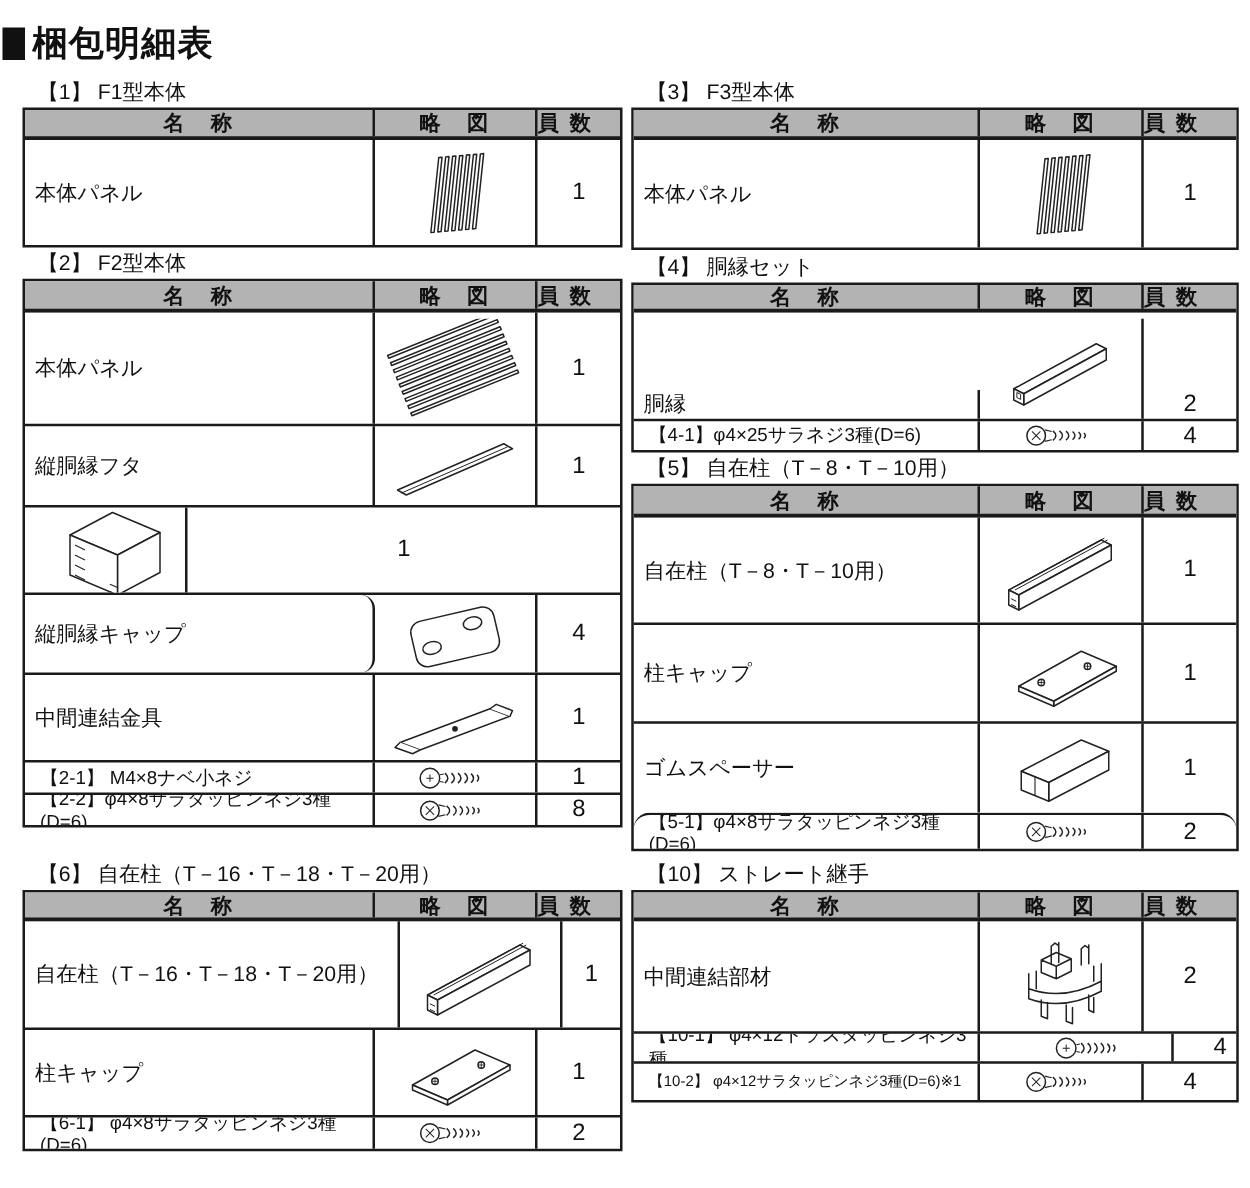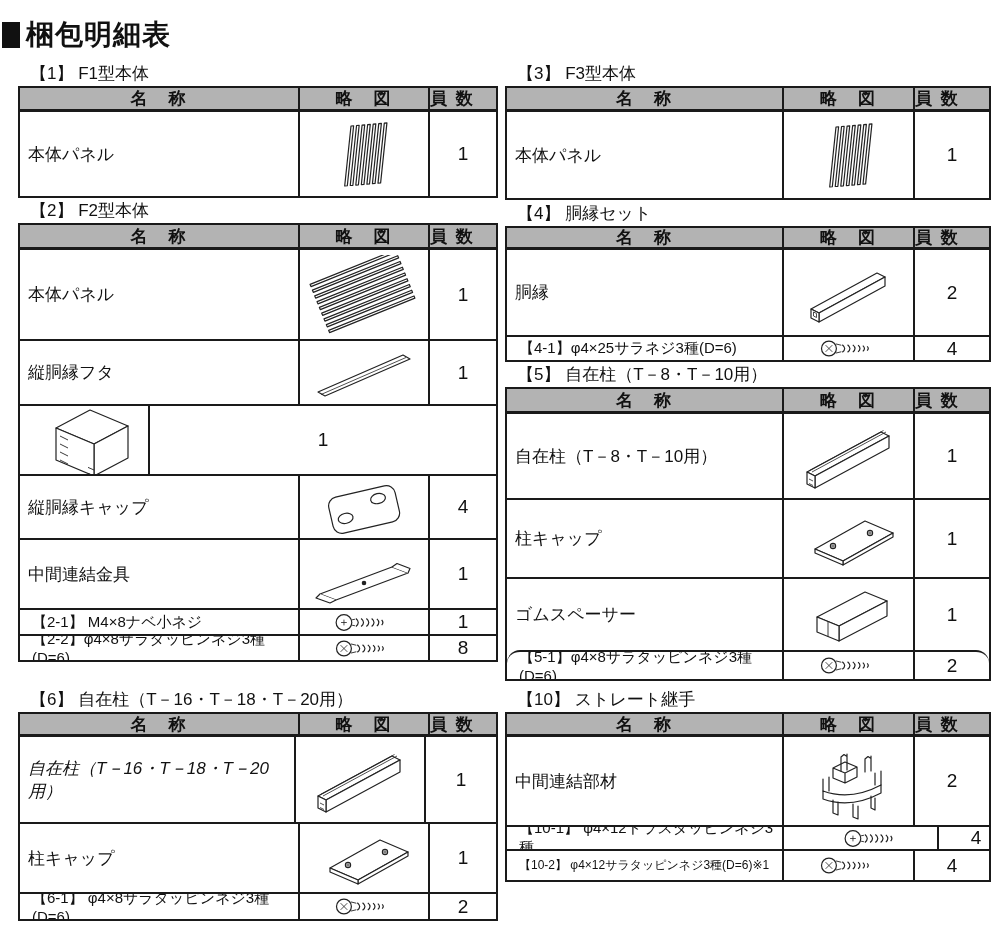--- a/index.html
+++ b/index.html
@@ -119,21 +119,21 @@
     <path d="M32,28 L70,44 L70,76 L32,60 Z"></path>
     <path d="M36,36 l8,4 m-8,4 l8,4 m-8,4 l8,4 m-8,4 l8,4" stroke-width="0.9" fill="none"></path>
     <path d="M70,76 l-6,-2.6 m6,-3.4 l-6,-2.6" stroke-width="0.9" fill="none"></path>
                 </g>
               </svg>
             </span>
           </div>
           <div class="cell c3 cell-qty">1</div>
         </div>
         <div class="prow" style="height: 64px;">
-          <div class="cell c1 cell-name" style="width: 280px;">縦胴縁キャップ</div>
+          <div class="cell c1 cell-name" style="width: 280px; border-radius: 11px;">縦胴縁キャップ</div>
           <div class="cell c2 cell-fig" style="width: 130px;">
             <span style="display: flex;">
               <svg class="big" viewBox="0 0 120 80">
                 <g transform="rotate(-13 60 42)" stroke="#222" fill="#fff" stroke-width="1.2" stroke-linejoin="round">
     <rect x="26" y="24" width="68" height="37" rx="9"></rect>
     <ellipse cx="40" cy="47" rx="7.5" ry="5"></ellipse>
                   <ellipse cx="76" cy="35" rx="7.5" ry="5"></ellipse>
                 </g>
               </svg>
             </span>
@@ -190,21 +190,21 @@
         </div>
       </div>
       <div class="theading" style="left: 30px; top: 688px;">【6】 自在柱（T－16・T－18・T－20用）</div>
       <div class="ptable" style="left: 18px; top: 712px; width: 480px;">
         <div class="hrow" style="height: 23px;">
           <div class="cell c1" style="width: 280px;">名　称</div>
           <div class="cell c2" style="width: 130px;">略　図</div>
           <div class="cell c3">員 数</div>
         </div>
         <div class="prow" style="height: 85px;">
-          <div class="cell c1 cell-name" style="width: 276px; font-style: italic;">自在柱（T－16・T－18・T－20用）</div>
+          <div class="cell c1 cell-name" style="width: 300px;">自在柱（T－16・T－18・T－20用）</div>
           <div class="cell c2 cell-fig" style="width: 130px;">
             <span style="display: flex;">
               <svg class="big" viewBox="0 0 120 80">
                 <g stroke="#222" fill="#fff" stroke-width="1.2" stroke-linejoin="round">
     <path d="M18,56 L92,16 L100,20 L26,60 Z"></path>
                   <path d="M26,60 L100,20 L100,32 L26,72 Z"></path>
     <path d="M18,56 L26,60 L26,72 L18,68 Z"></path>
     <path d="M20.5,54.5 L94.5,14.5 M23,56 L97,16" stroke-width="0.8"></path>
     <path d="M20,63 l4,2 m-4,2.5 l4,2" stroke-width="0.8" fill="none"></path>
                 </g>
@@ -276,21 +276,21 @@
           <div class="cell c3 cell-qty">1</div>
         </div>
       </div>
       <div class="theading" style="left: 517px; top: 202px;">【4】 胴縁セット</div>
       <div class="ptable" style="left: 505px; top: 226px; width: 486px;">
         <div class="hrow" style="height: 22px;">
           <div class="cell c1" style="width: 277px;">名　称</div>
           <div class="cell c2" style="width: 131px;">略　図</div>
           <div class="cell c3">員 数</div>
         </div>
-        <div class="prow" style="height: 85px;">
+        <div class="prow" style="height: 85px; align-items: flex-end;">
           <div class="cell c1 cell-name" style="width: 277px;">胴縁</div>
           <div class="cell c2 cell-fig" style="width: 131px;">
             <span style="display: flex;">
               <svg class="big" viewBox="0 0 120 80">
                 <g stroke="#222" fill="#fff" stroke-width="1.2" stroke-linejoin="round">
     <path d="M22,56 L88,20 L96,24 L30,60 Z"></path>
                   <path d="M30,60 L96,24 L96,33 L30,69 Z"></path>
     <path d="M22,56 L30,60 L30,69 L22,65 Z"></path>
                   <path d="M24.5,59 L27.5,60.5 L27.5,64.5 L24.5,63 Z" stroke-width="0.8"></path>
                 </g>

